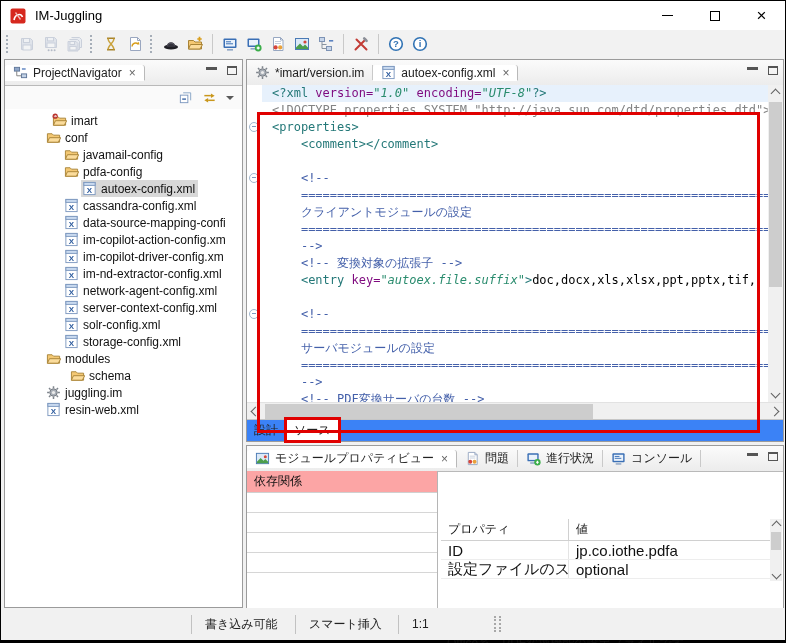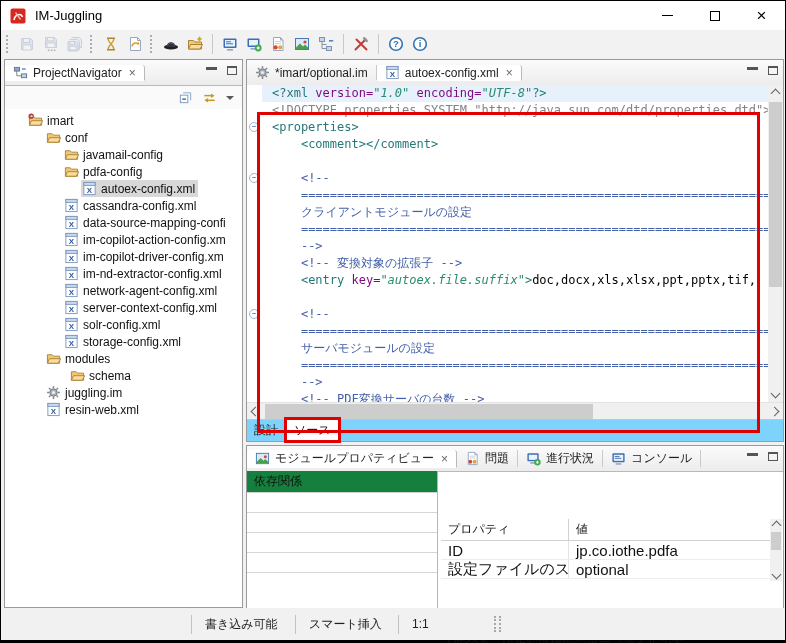--- a/index.html
+++ b/index.html
@@ -71,33 +71,33 @@
   .chev.up{transform:rotate(135deg);}
   .chev.down{transform:rotate(-45deg);}
   .chev.left{transform:rotate(45deg);}
   .chev.right{transform:rotate(225deg);}
 
   #ed-vsb{right:0;top:0;width:15px;height:317px;}
   #ed-vsb .thumb{left:1px;right:1px;top:17px;height:185px;}
   #ed-hbar{left:0;right:0;top:317px;height:17px;border-top:1px solid #E2E2E2;}
   #ed-hbar .thumb{top:1px;bottom:1px;left:18px;width:328px;}
 
-  .ed-bottomtabs{position:absolute;left:0;right:0;top:334px;bottom:0;background:#7dd3fc;border-top:1px solid #C6C6C6;display:flex;align-items:stretch;font-size:12px;}
+  .ed-bottomtabs{position:absolute;left:0;right:0;top:334px;bottom:0;background:#3b82f6;border-top:1px solid #C6C6C6;display:flex;align-items:stretch;font-size:12px;}
   .btab{display:flex;align-items:center;padding:0 7px;color:#222;border-right:1px solid #D5D5D5;}
   .btab.selected{background:#fff;border:1px solid #B9B9B9;border-top:1px solid #fff;margin-top:-1px;}
   .btab.annotated{outline:3px solid #E00000;outline-offset:-1px;z-index:4;}
 
   .red-box{position:absolute;border:3px solid #E00000;z-index:6;pointer-events:none;}
   #red-main{left:10px;top:27px;width:497px;height:315px;}
 
   
   #props-part{left:245px;top:444px;width:538px;height:185px;}
   .pp-body{position:absolute;left:0;top:25px;right:0;bottom:0;}
   .dep-list{position:absolute;left:0;top:0;width:191px;bottom:0;border-right:1px solid #B5B5B5;box-sizing:border-box;}
-  .dep-header{height:21px;border-bottom:1px solid #D0D0D0;font-size:12px;display:flex;align-items:center;padding-left:7px;background:#15803d;color:#111;}
+  .dep-header{height:21px;border-bottom:1px solid #D0D0D0;font-size:12px;display:flex;align-items:center;padding-left:7px;background:#fca5a5;color:#111;}
   .dep-row{height:19px;border-bottom:1px solid #D6D6D6;}
   #dep-hbar{left:0;right:1px;bottom:1px;height:15px;}
   #dep-hbar .thumb{top:1px;bottom:1px;left:17px;width:107px;}
 
   .prop-region{position:absolute;left:194px;top:0;right:1px;bottom:0;margin-top:48px;}
   .prop-head{display:flex;height:21px;border-bottom:1px solid #D0D0D0;font-size:12px;color:#111;}
   .prop-head .c1{width:128px;border-right:1px solid #D0D0D0;display:flex;align-items:center;padding-left:7px;box-sizing:border-box;}
   .prop-head .c2{flex:1;display:flex;align-items:center;padding-left:7px;}
   .prop-row{display:flex;height:18px;font-size:15px;color:#111;border-bottom:1px solid #EDEDED;}
   .prop-row .c1{width:128px;border-right:1px solid #E4E4E4;display:flex;align-items:center;padding-left:7px;box-sizing:border-box;white-space:nowrap;overflow:hidden;}
@@ -325,21 +325,21 @@
         <svg viewBox="0 0 16 16">
             <path d="M2.5 6 h7" stroke="#C9971C" stroke-width="1.6" fill="none"></path>
             <path d="M9.5 3.6 L13.5 6 L9.5 8.4 Z" fill="#C9971C"></path>
             <path d="M13.5 11 h-7" stroke="#C9971C" stroke-width="1.6" fill="none"></path>
             <path d="M6.5 8.6 L2.5 11 L6.5 13.4 Z" fill="#C9971C"></path>
           </svg>
       </span>
       <span class="menu-arrow"></span>
     </div>
     <div class="tree" id="tree">
-        <div class="titem" style="padding-left: 22px;">
+        <div class="titem" style="padding-left: 22px; margin-left: 24px;">
           <span class="trow">
             <span class="ticon">
               <svg viewBox="0 0 16 16">
                 <path d="M1.5 4 h5 l1.5 1.5 h6.5 v7.5 h-13 z" fill="#F4C873" stroke="#A98437"></path>
                 <path d="M1.5 13 l2.2 -4.8 h12 l-2.6 4.8 z" fill="#FBDC9C" stroke="#A98437"></path>
                 <circle cx="3.4" cy="3.4" r="2.8" fill="#B8322C"></circle>
                 <path d="M2 3.4 h2.6 M3.6 2.3 l1.1 1.1 -1.1 1.1" stroke="#fff" stroke-width="0.9" fill="none"></path>
               </svg>
             </span>
             <span class="tlabel">imart</span>
@@ -550,21 +550,21 @@
   <div class="part" id="editor-part">
     <div class="part-tabbar" id="ed-tabs">
       <div class="ptab">
           <span class="icon-wrap">
             <svg viewBox="0 0 16 16">
               <path d="M8 1.2 v2.2 M8 12.6 v2.2 M1.2 8 h2.2 M12.6 8 h2.2 M3.2 3.2 l1.5 1.5 M11.3 11.3 l1.5 1.5 M12.8 3.2 l-1.5 1.5 M4.7 11.3 l-1.5 1.5" stroke="#7E848C" stroke-width="1.6"></path>
               <circle cx="8" cy="8" r="4" fill="#A8AEB6" stroke="#6F757D"></circle>
               <circle cx="8" cy="8" r="1.7" fill="#ECECEC"></circle>
             </svg>
           </span>
-          <span>*imart/optional.im</span>
+          <span>*imart/version.im</span>
         </div>
         <div class="ptab active">
           <span class="icon-wrap">
             <svg viewBox="0 0 16 16">
               <rect x="2" y="1.5" width="12" height="13" fill="#fff" stroke="#7E99C0"></rect>
               <rect x="2" y="1.5" width="12" height="3.2" fill="#C8D9EF" stroke="#7E99C0"></rect>
               <text x="8" y="12.6" font-size="8.5" font-weight="bold" fill="#2E5C9E" text-anchor="middle" font-family="sans-serif">X</text>
             </svg>
           </span>
           <span>autoex-config.xml</span>

